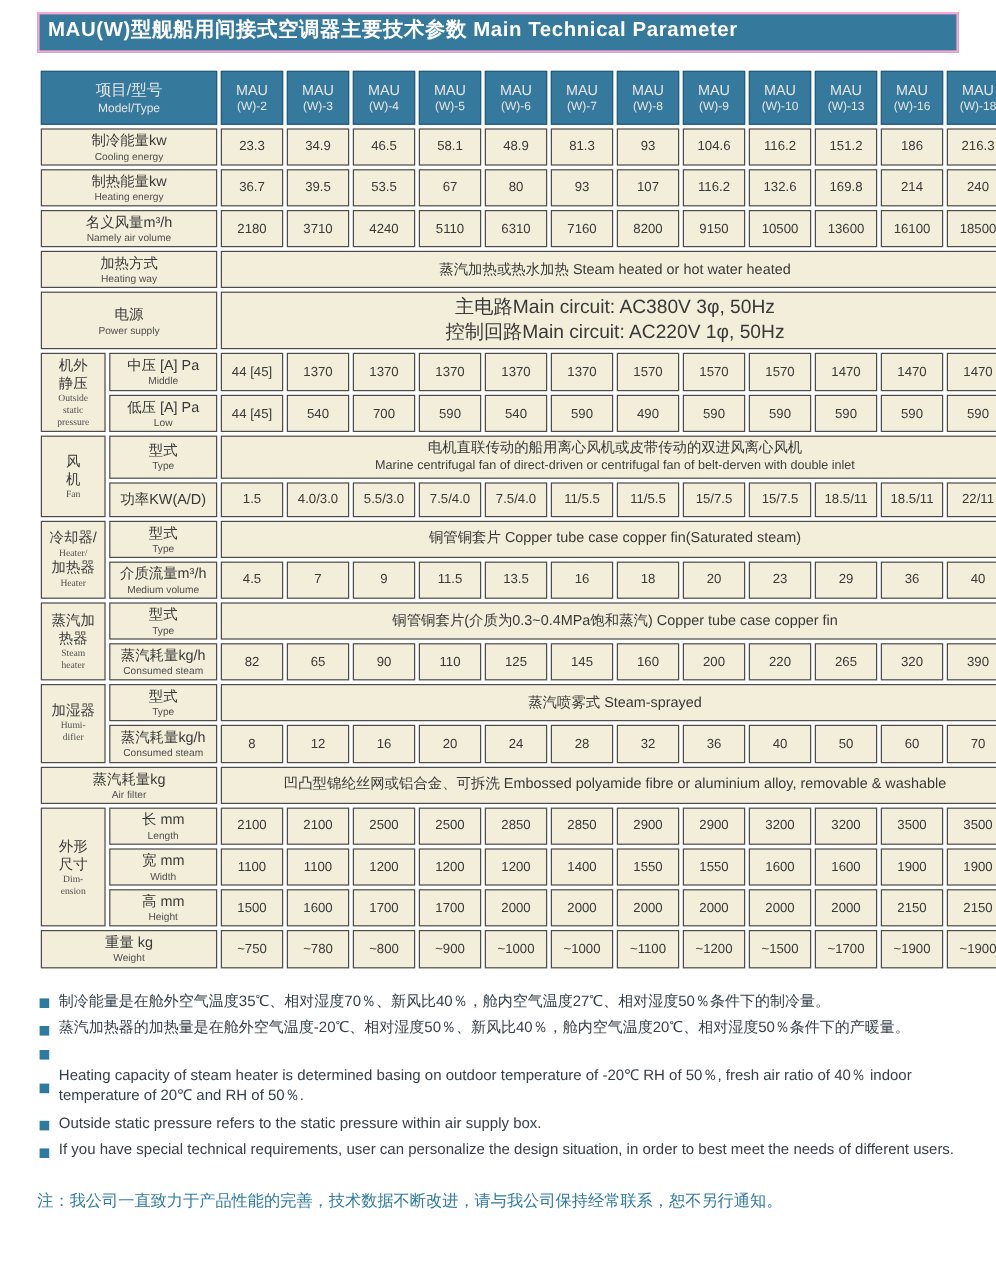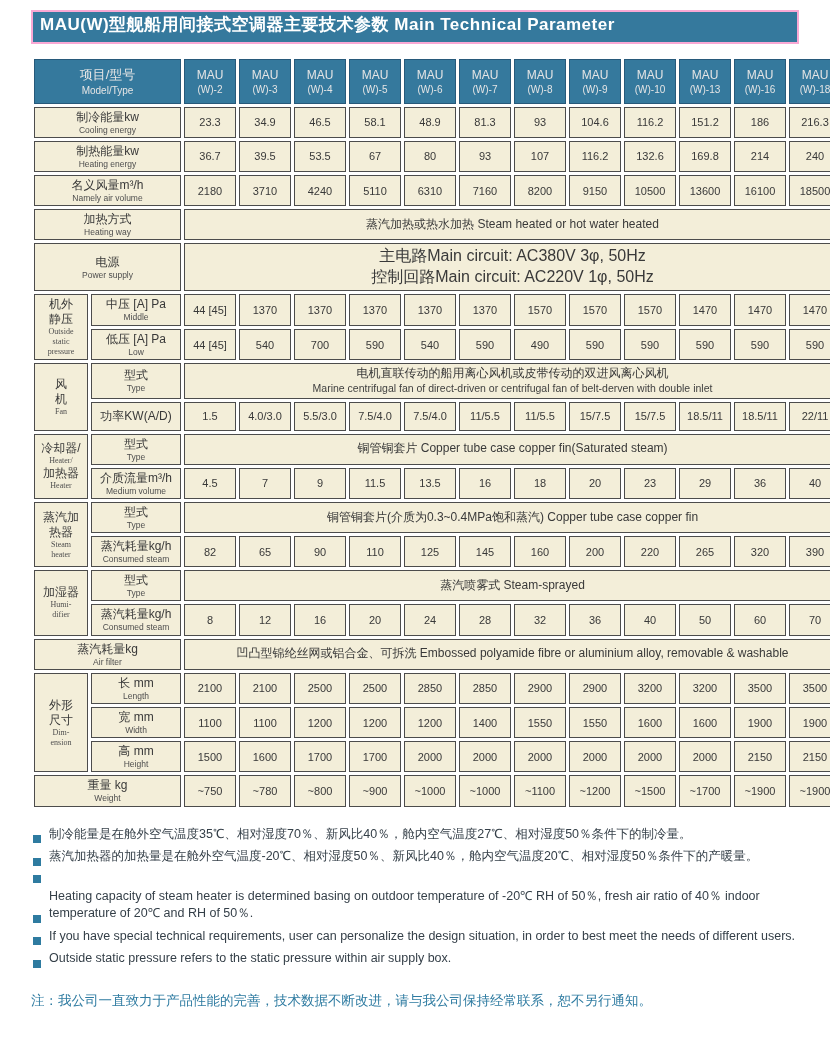--- a/index.html
+++ b/index.html
@@ -45,21 +45,21 @@
 
   td.merged { font-size:12px; height:29px; }
   td.merged .mline { line-height:1.3; }
   td.merged .mline.en { font-size:10.5px; color:#3f3f3f; }
 
   td.splitcell .part { display:inline-block; margin:0 32px; font-size:16px; }
 
   
   ul.notes { list-style:none; margin:16px 2px 0 2px; padding:0; }
   ul.notes li {
-    display:flex; align-items:flex-end; gap:8px;
+    display:flex; align-items:center; gap:8px;
     color:#343f48; font-size:12.5px; line-height:1.4; margin-bottom:5px;
   }
   .bullet { flex:0 0 8px; width:8px; height:8px; background:#2e7ba0; margin-top:4px; }
 
   
   .footer { margin-top:24px; color:#2e7ba1; }
   .footer-zh { font-size:13.5px; margin-bottom:5px; }
 </style>
 </head>
 <body>
@@ -485,25 +485,25 @@
       </li>
       <li class="note">
         <span class="bullet"></span>
       </li>
       <li class="note">
         <span class="bullet"></span>
         <span class="ntext">Heating capacity of steam heater is determined basing on outdoor temperature of -20℃ RH of 50％, fresh air ratio of 40％ indoor temperature of 20℃ and RH of 50％.</span>
       </li>
       <li class="note">
         <span class="bullet"></span>
-        <span class="ntext">If you have special technical requirements, user can personalize the design situation, in order to best meet the needs of different users.</span>
+        <span class="ntext">Outside static pressure refers to the static pressure within air supply box.</span>
       </li>
       <li class="note">
         <span class="bullet"></span>
-        <span class="ntext">Outside static pressure refers to the static pressure within air supply box.</span>
+        <span class="ntext">If you have special technical requirements, user can personalize the design situation, in order to best meet the needs of different users.</span>
       </li>
     </ul>
 
   <div class="footer">
     <div class="footer-zh">注：我公司一直致力于产品性能的完善，技术数据不断改进，请与我公司保持经常联系，恕不另行通知。</div>
 
   </div>
 </div>
 
 </body></html>

